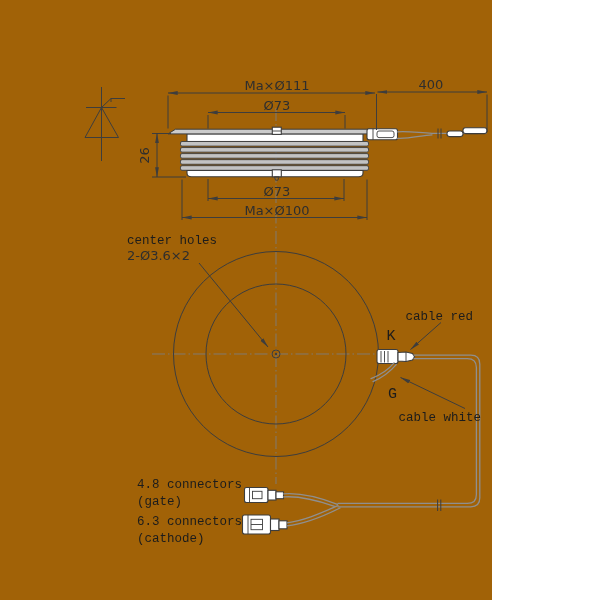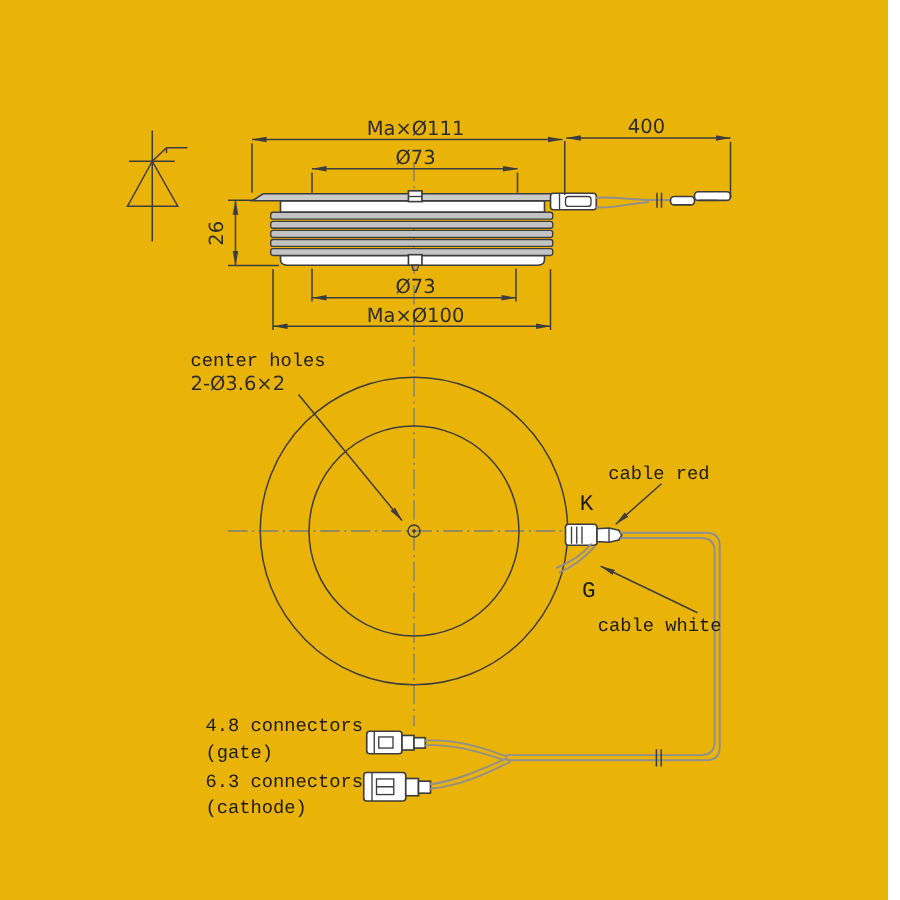--- a/index.html
+++ b/index.html
@@ -1,16 +1,16 @@
 <!DOCTYPE html>
 <html><head>
 <meta charset="utf-8">
 <style>
   html,body{margin:0;padding:0;background:#ffffff;}
-  .canvas{position:relative;width:592px;height:600px;background:#eab308;overflow:hidden;}
+  .canvas{position:relative;width:492px;height:600px;background:#a16207;overflow:hidden;}
   svg{display:block;}
   .ln{stroke:#3d3d3d;stroke-width:1;fill:none;}
   .lnThin{stroke:#3d3d3d;stroke-width:0.9;fill:none;}
   .outline{stroke:#3d3d3d;stroke-width:1.1;fill:#ffffff;}
   .metal{stroke:#3d3d3d;stroke-width:1;fill:#cbcbcb;}
   .rib{stroke:#3d3d3d;stroke-width:0.9;fill:#c3c3c3;}
   .cable{stroke:#8f8f8f;stroke-width:1.3;fill:none;stroke-linecap:round;}
   .cl{stroke:#7d7d7d;stroke-width:0.9;fill:none;stroke-dasharray:13 3 1.5 3;}
   .dim-text{font-family:"DejaVu Sans",sans-serif;font-size:13px;fill:#2e2e2e;}
   .anno-text{font-family:"Liberation Mono",monospace;font-size:12.5px;fill:#1c1c1c;}

